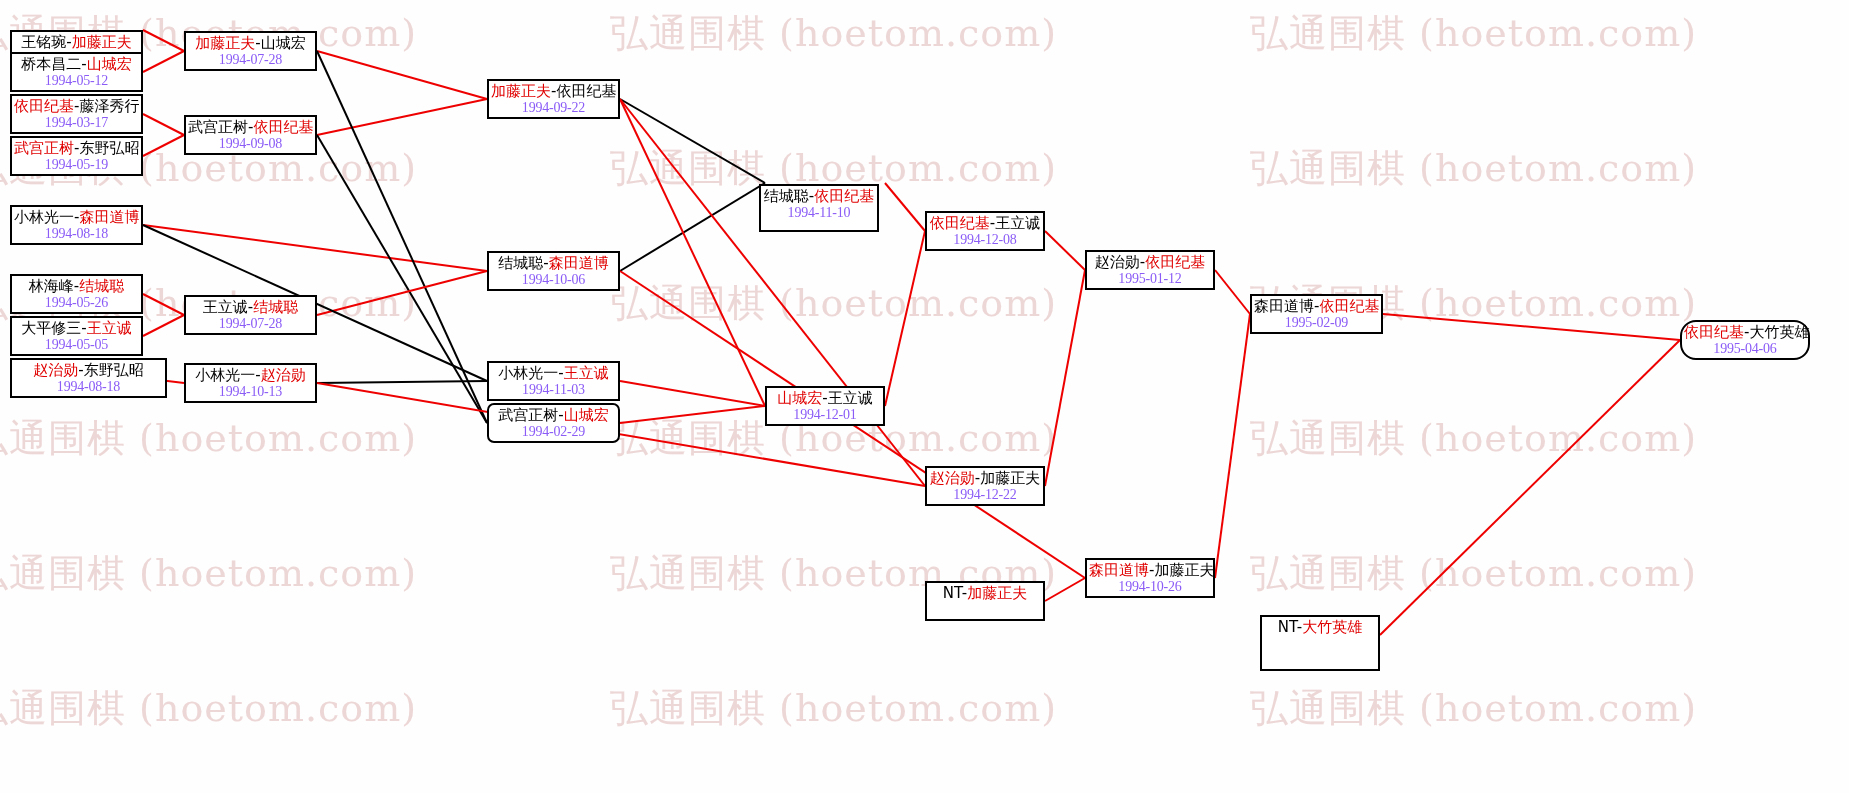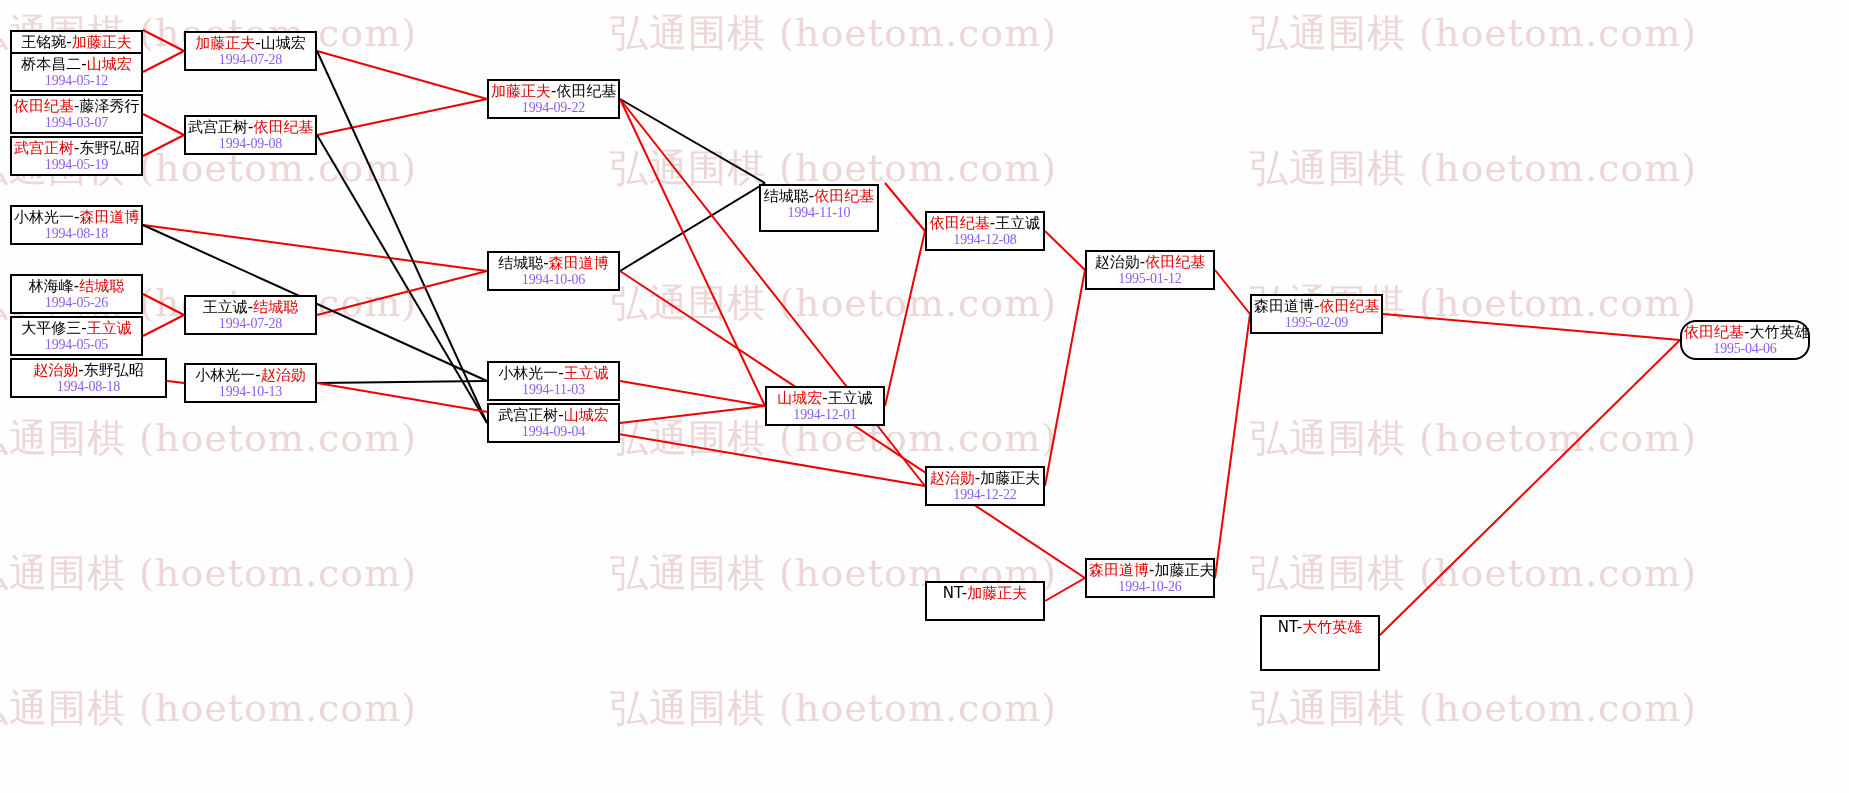--- a/index.html
+++ b/index.html
@@ -119,21 +119,21 @@
       <div class="node" style="left: 10px; top: 10px; width: 133px; height: 40px; margin-top: 20px;">
         <div class="ttl"><span class="l">王铭琬</span><span class="sep">-</span><span class="w">加藤正夫</span></div>
         <div class="dt">1994-06-16</div>
       </div>
       <div class="node" style="left: 10px; top: 52px; width: 133px; height: 40px;">
         <div class="ttl"><span class="l">桥本昌二</span><span class="sep">-</span><span class="w">山城宏</span></div>
         <div class="dt">1994-05-12</div>
       </div>
       <div class="node" style="left: 10px; top: 94px; width: 133px; height: 40px;">
         <div class="ttl"><span class="w">依田纪基</span><span class="sep">-</span><span class="l">藤泽秀行</span></div>
-        <div class="dt">1994-03-07</div>
+        <div class="dt">1994-03-17</div>
       </div>
       <div class="node" style="left: 10px; top: 136px; width: 133px; height: 40px;">
         <div class="ttl"><span class="w">武宫正树</span><span class="sep">-</span><span class="l">东野弘昭</span></div>
         <div class="dt">1994-05-19</div>
       </div>
       <div class="node" style="left: 10px; top: 205px; width: 133px; height: 40px;">
         <div class="ttl"><span class="l">小林光一</span><span class="sep">-</span><span class="w">森田道博</span></div>
         <div class="dt">1994-08-18</div>
       </div>
       <div class="node" style="left: 10px; top: 274px; width: 133px; height: 40px;">
@@ -169,23 +169,23 @@
         <div class="dt">1994-09-22</div>
       </div>
       <div class="node" style="left: 487px; top: 251px; width: 133px; height: 40px;">
         <div class="ttl"><span class="l">结城聪</span><span class="sep">-</span><span class="w">森田道博</span></div>
         <div class="dt">1994-10-06</div>
       </div>
       <div class="node" style="left: 487px; top: 361px; width: 133px; height: 40px;">
         <div class="ttl"><span class="l">小林光一</span><span class="sep">-</span><span class="w">王立诚</span></div>
         <div class="dt">1994-11-03</div>
       </div>
-      <div class="node" style="left: 487px; top: 403px; width: 133px; height: 40px;">
+      <div class="node" style="left: 487px; top: 403px; width: 133px; height: 40px; border-radius: 7px;">
         <div class="ttl"><span class="l">武宫正树</span><span class="sep">-</span><span class="w">山城宏</span></div>
-        <div class="dt">1994-09-04</div>
+        <div class="dt">1994-02-29</div>
       </div>
       <div class="node" style="left: 759px; top: 163px; width: 120px; height: 48px; margin-top: 21px;">
         <div class="ttl"><span class="l">结城聪</span><span class="sep">-</span><span class="w">依田纪基</span></div>
         <div class="dt">1994-11-10</div>
       </div>
       <div class="node" style="left: 765px; top: 386px; width: 120px; height: 40px;">
         <div class="ttl"><span class="w">山城宏</span><span class="sep">-</span><span class="l">王立诚</span></div>
         <div class="dt">1994-12-01</div>
       </div>
       <div class="node" style="left: 925px; top: 211px; width: 120px; height: 40px;">

